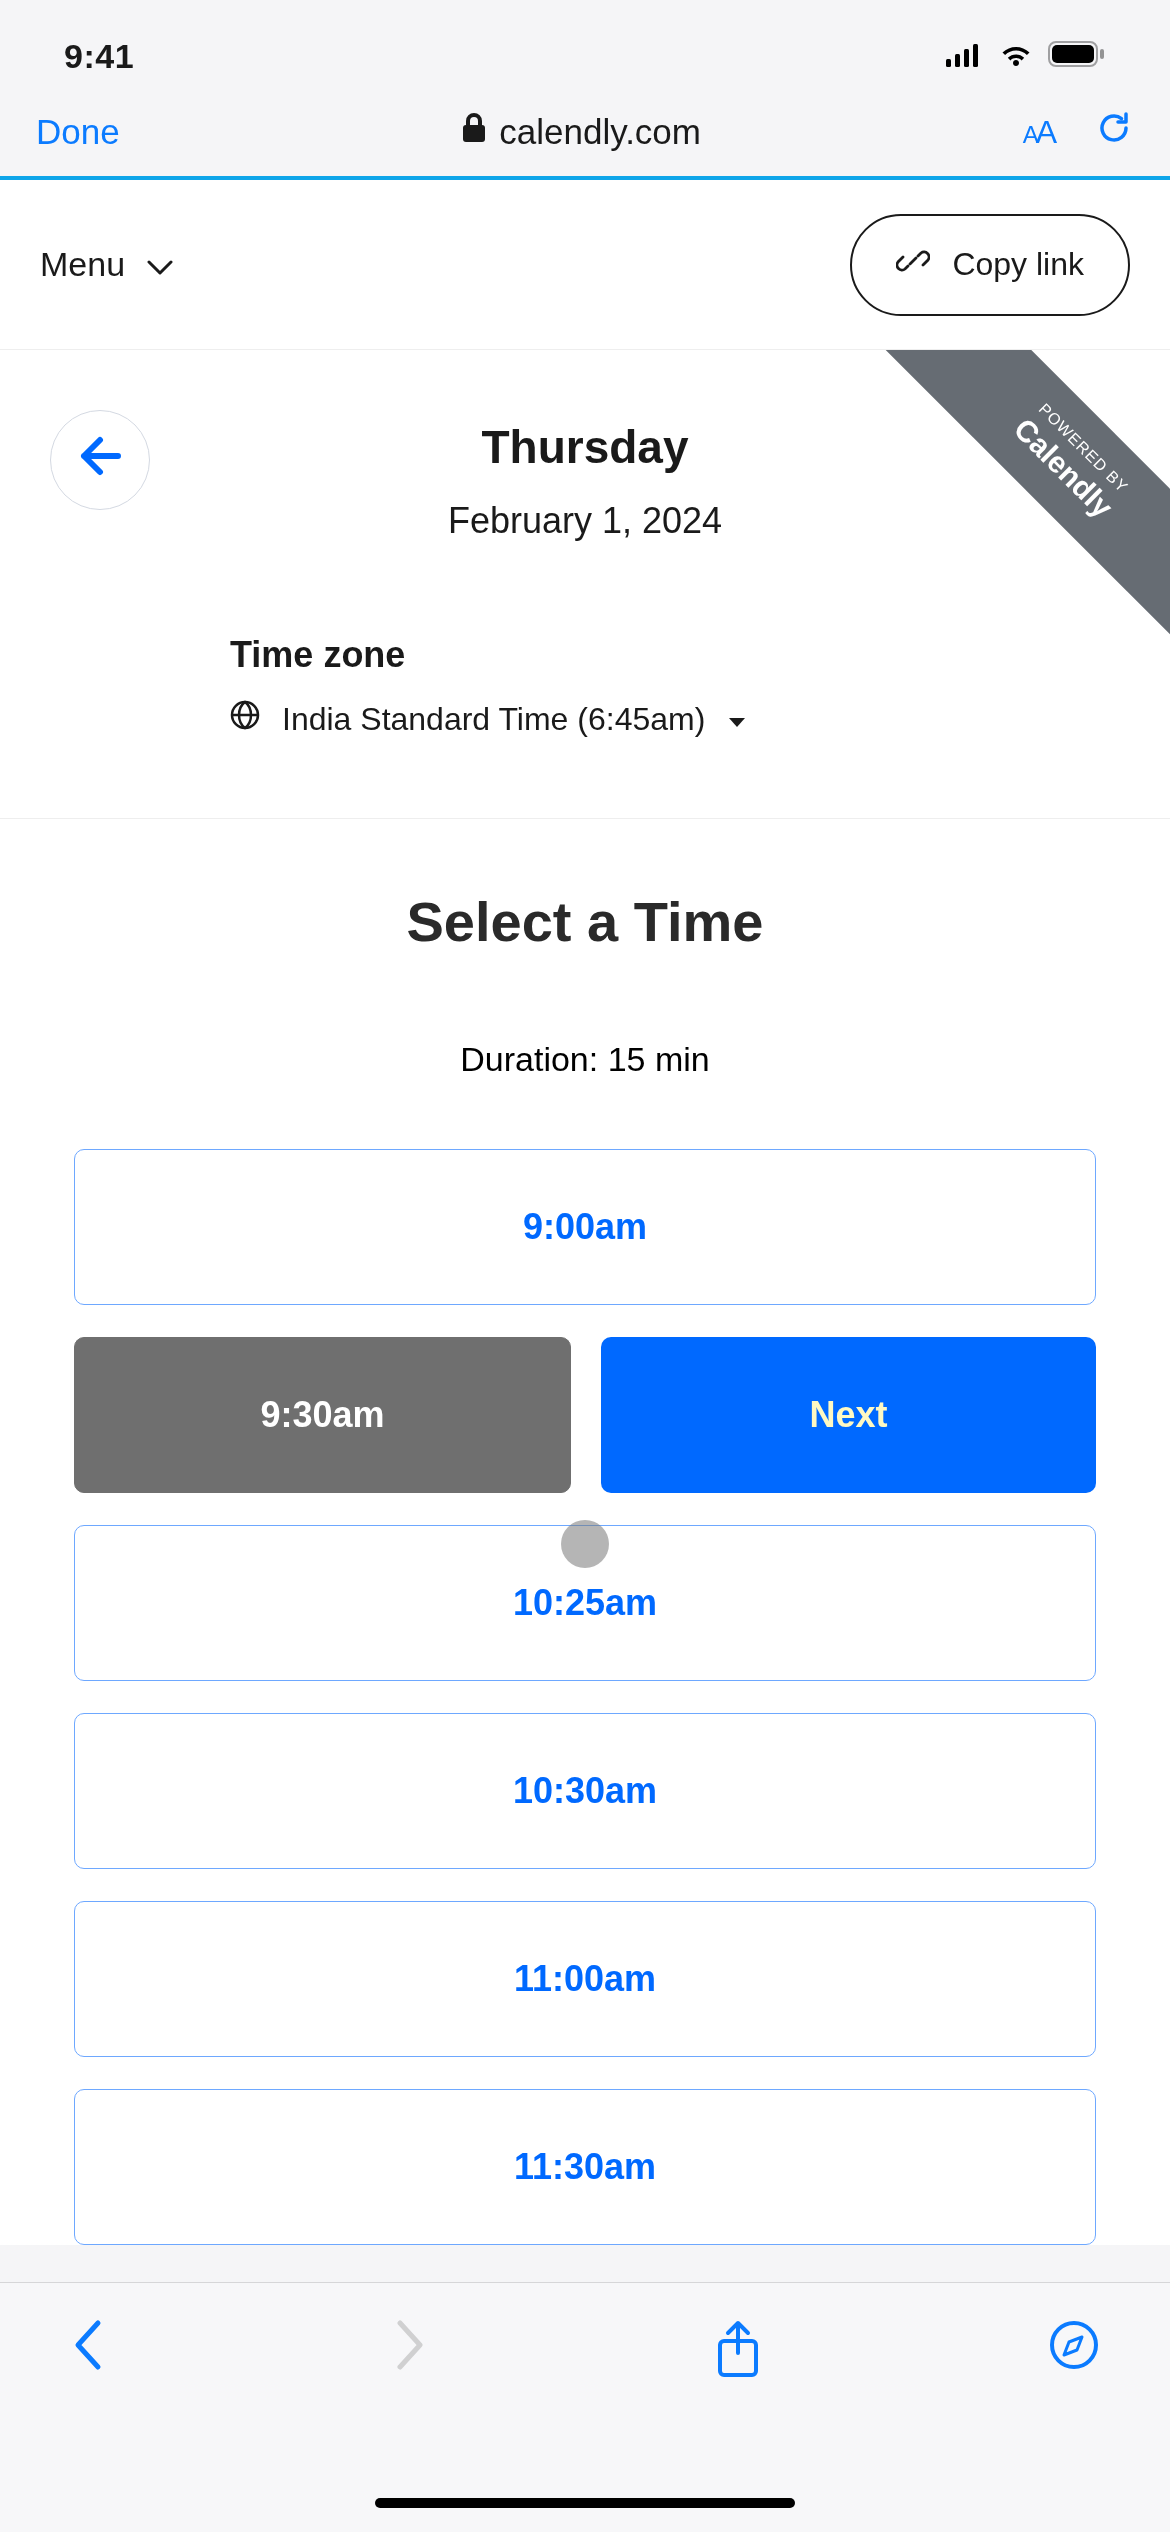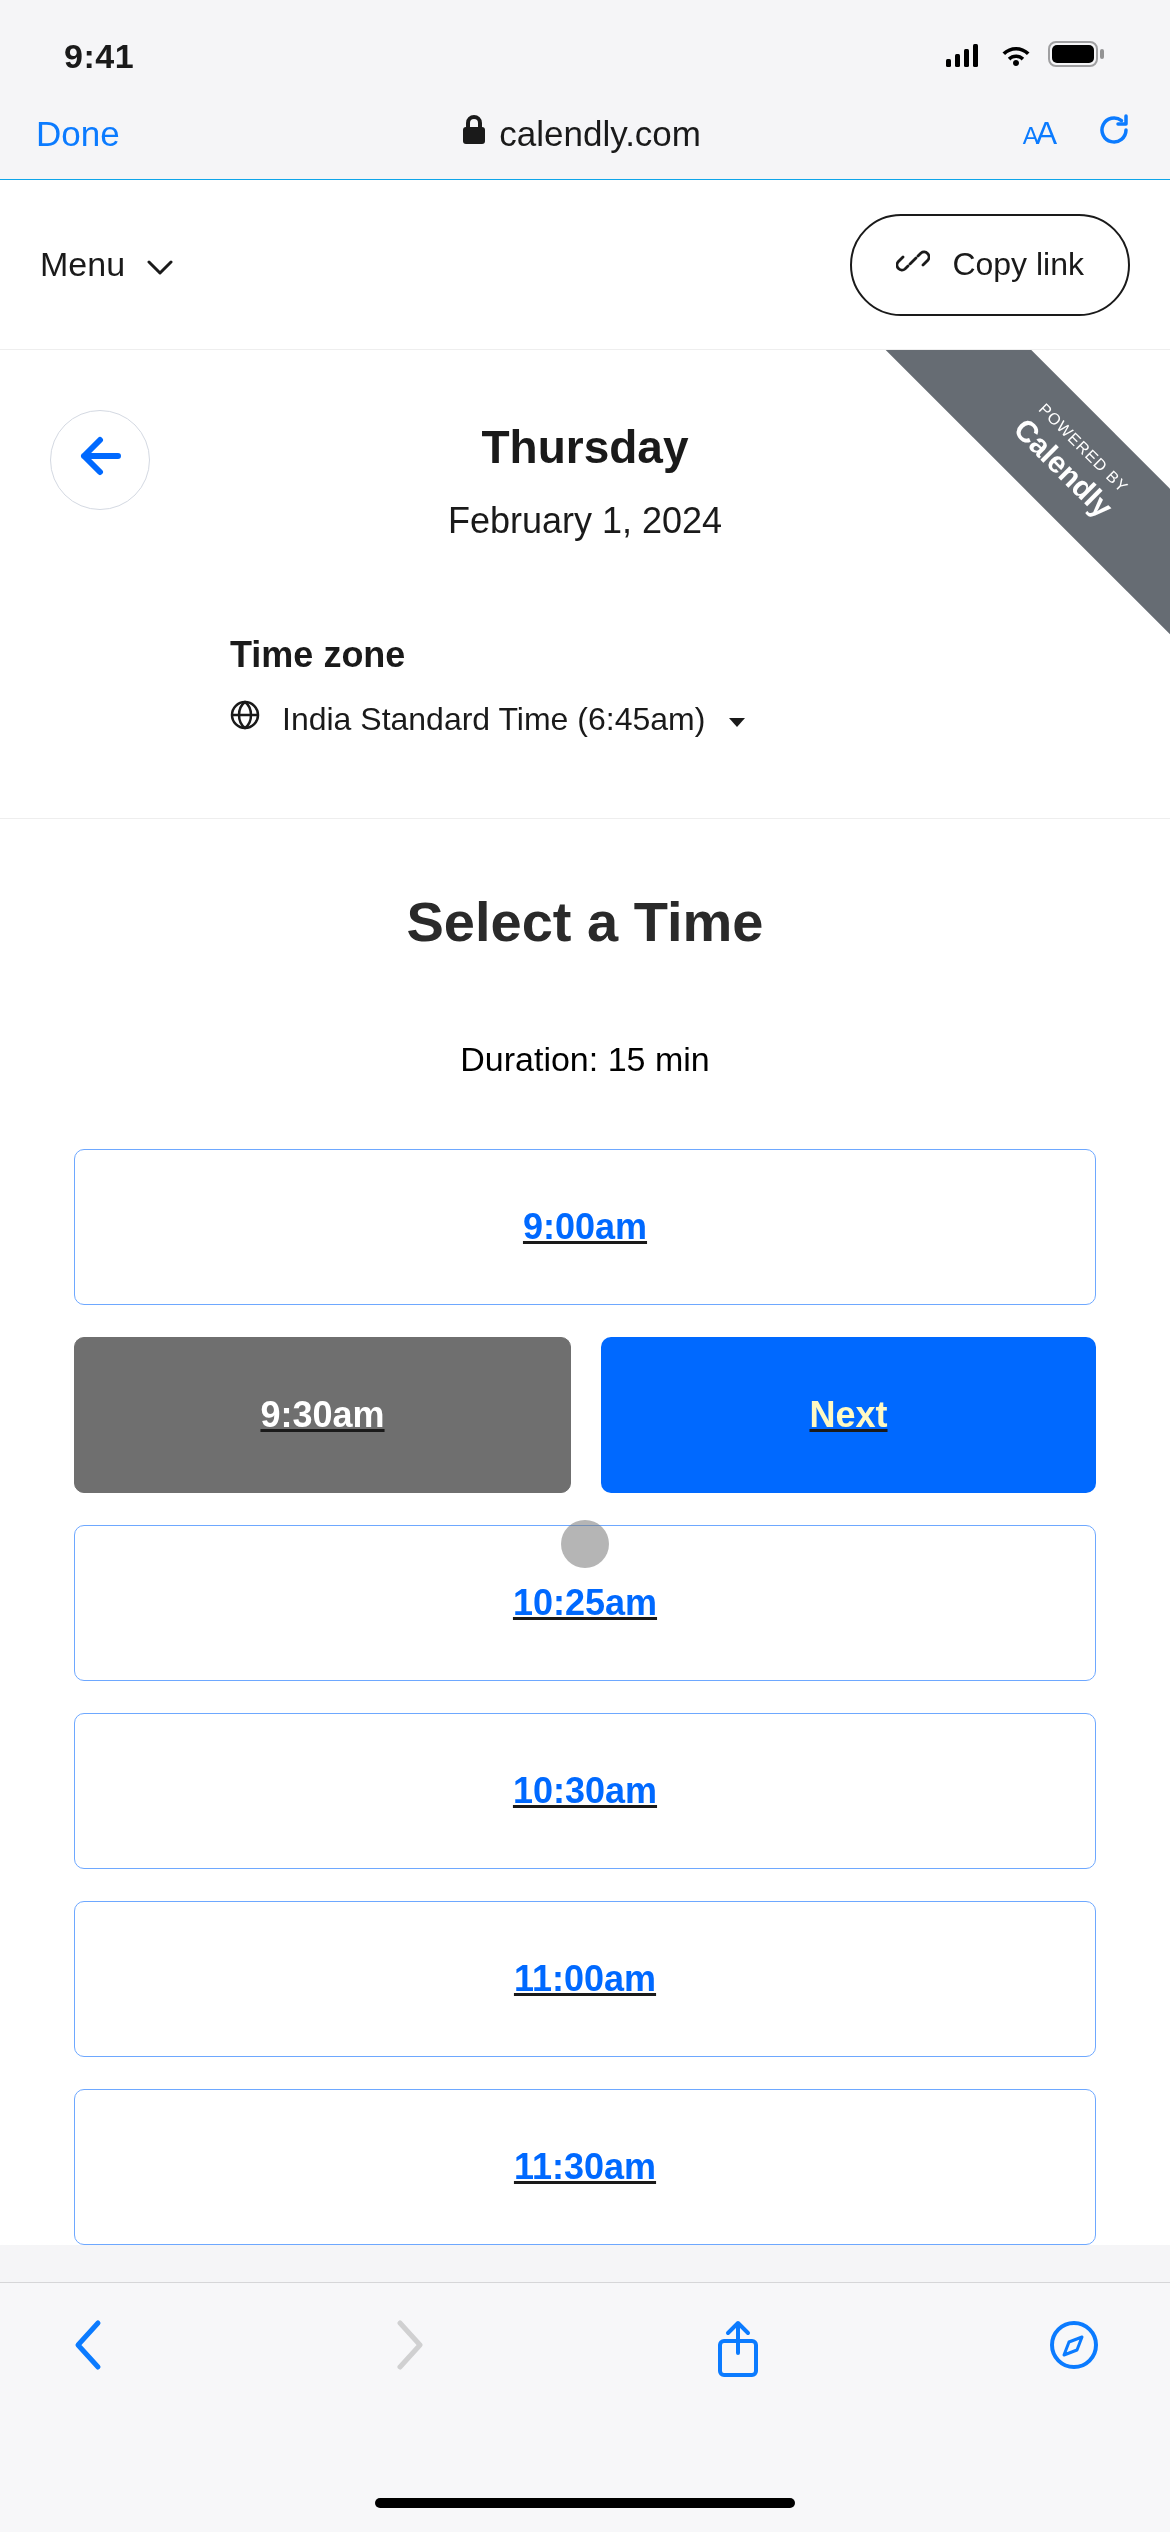--- a/index.html
+++ b/index.html
@@ -24,21 +24,21 @@
     }
     .status-time { font-size: 34px; font-weight: 600; letter-spacing: 0.5px; }
     .status-icons { display: flex; align-items: center; gap: 14px; }
 
     
     .url-bar {
       height: 80px;
       display: flex;
       align-items: center;
       padding: 0 36px 12px 36px;
-      border-bottom: 1px solid #0ea5e9;
+      border-bottom: 4px solid #0ea5e9;
     }
     .url-done { color: #0b7bff; font-size: 35px; font-weight: 400; flex: 0 0 auto; padding-right: 20px; }
     .url-domain-wrap { flex: 1; display: flex; align-items: center; justify-content: center; gap: 12px; }
     .url-domain { font-size: 35px; font-weight: 500; color: #1a1a1a; }
     .url-actions { display: flex; align-items: center; gap: 40px; flex: 0 0 auto; }
     .text-size { font-size: 32px; color: #0b7bff; font-weight: 500; letter-spacing: -3px; }
     .text-size .small-a { font-size: 24px; }
 
     
     .app-header {
@@ -121,21 +121,20 @@
       background: #fff;
       padding: 70px 74px 0 74px;
     }
     .select-time-title { text-align: center; font-size: 56px; font-weight: 700; color: #2a2a2a; }
     .duration { text-align: center; font-size: 34px; color: #000000; margin-top: 86px; margin-bottom: 70px; }
 
     .slot-list { display: flex; flex-direction: column; gap: 32px; }
     .slot {
       display: flex;
       gap: 30px;
-      text-decoration: underline;
     }
     .slot-btn {
       flex: 1;
       border: 1.5px solid #6ea8ff;
       border-radius: 10px;
       background: #fff;
       color: #0069ff;
       font-size: 36px;
       font-weight: 700;
       height: 156px;

